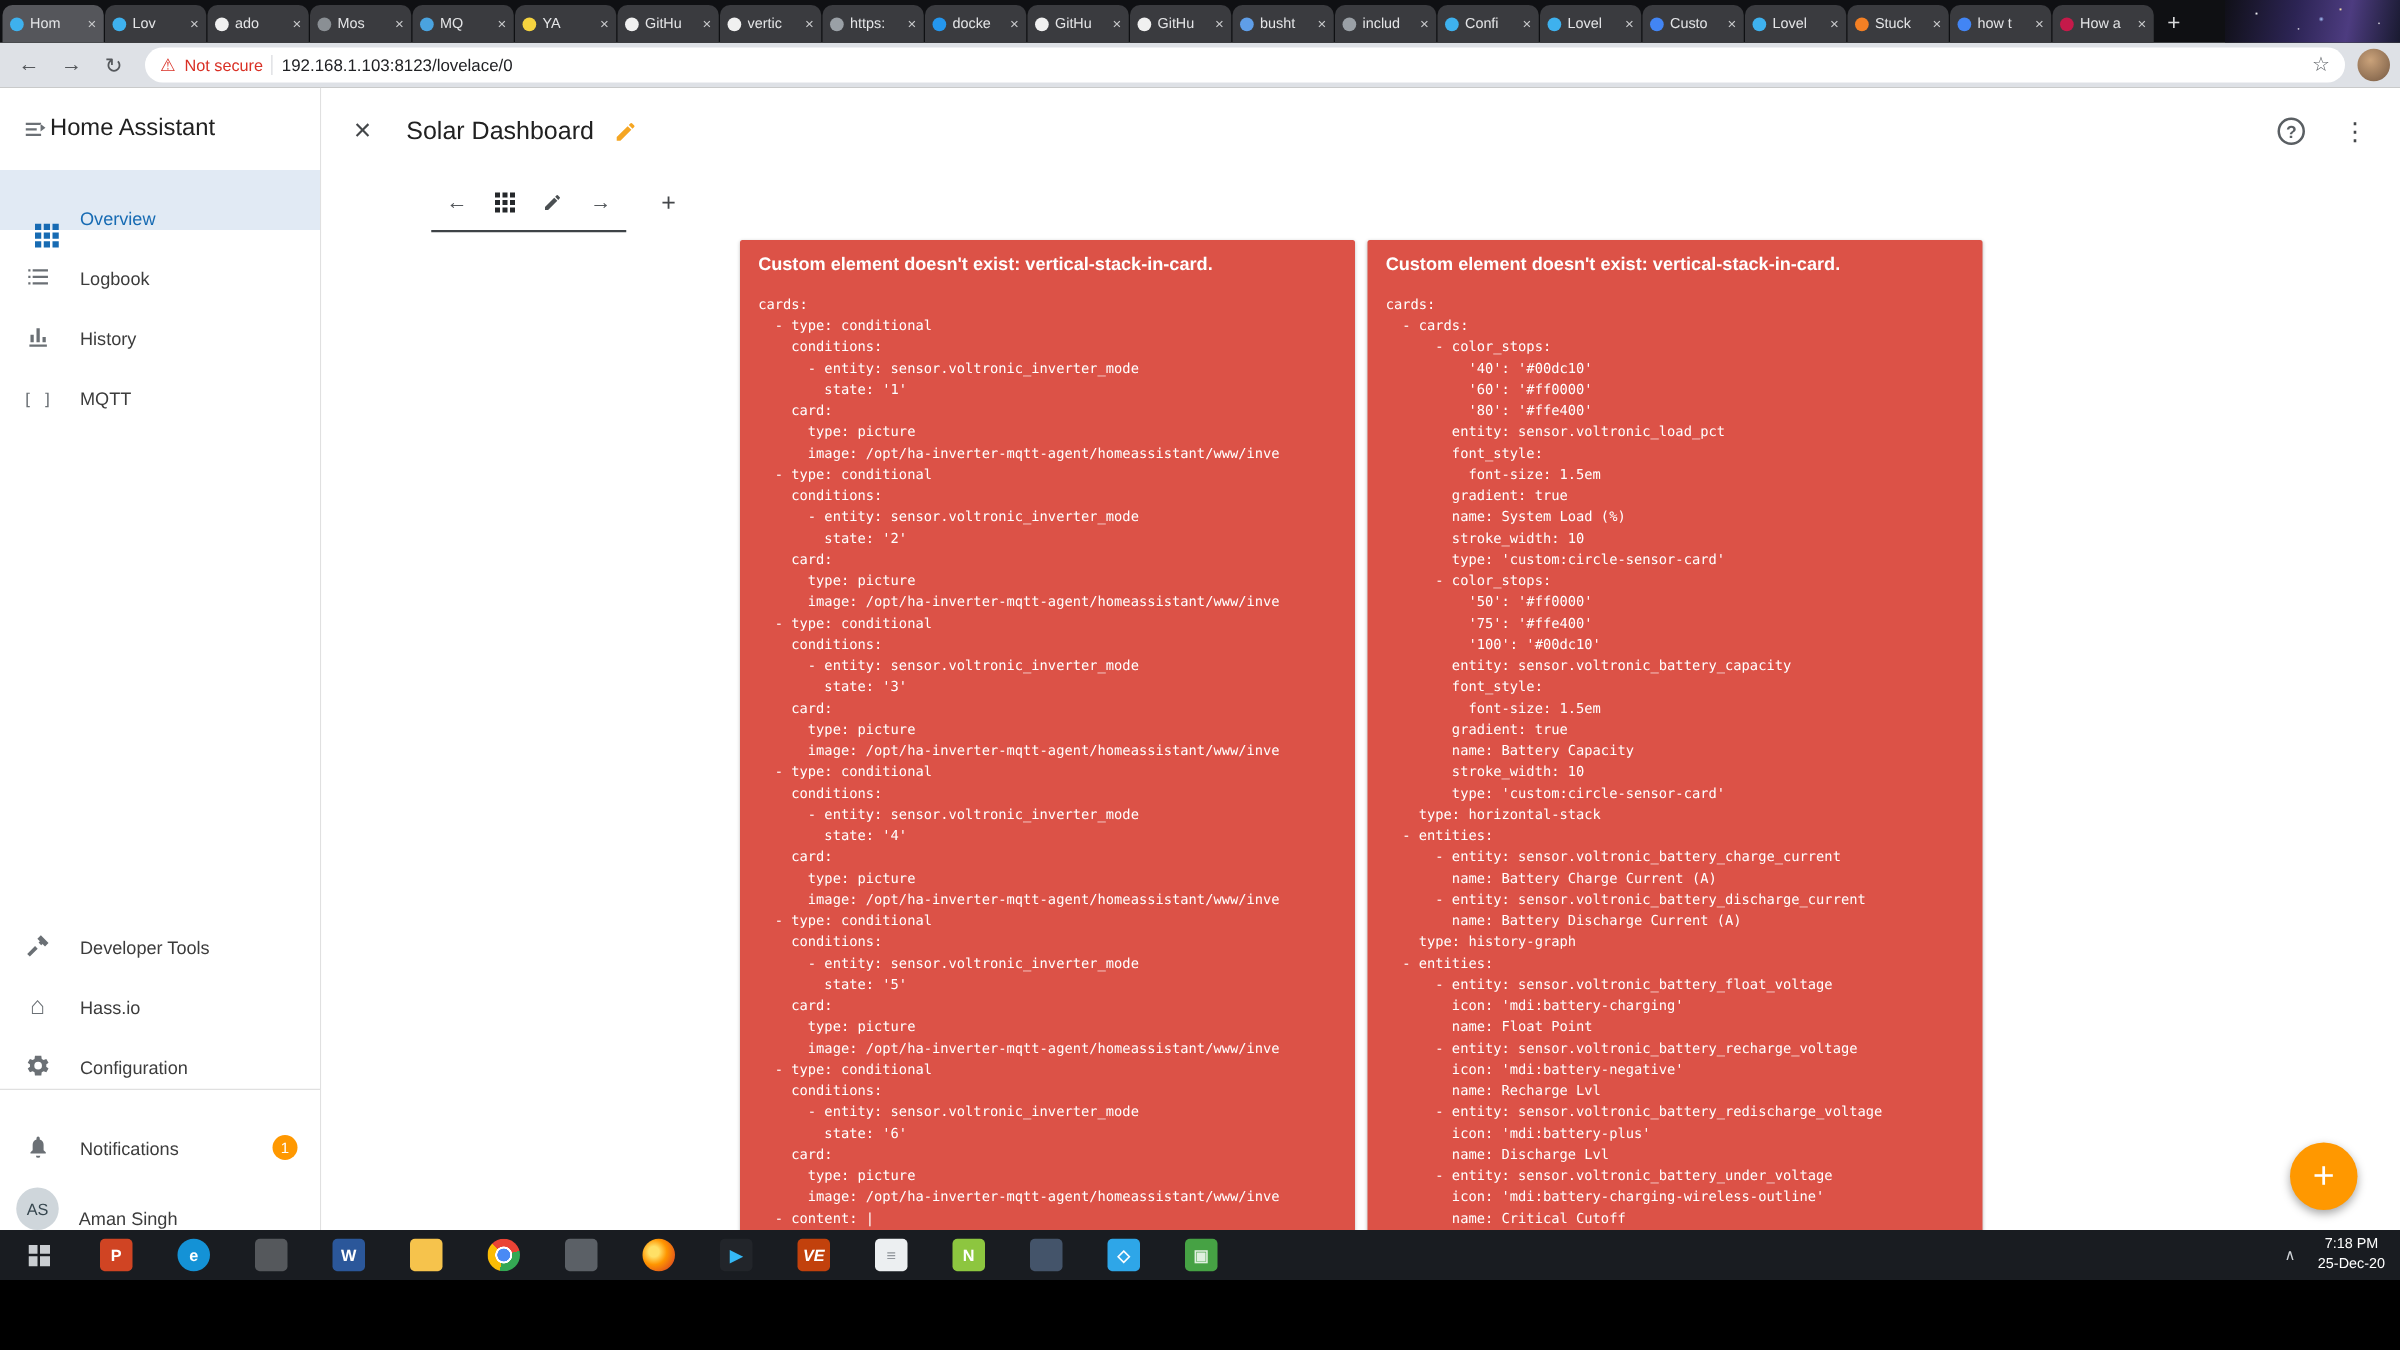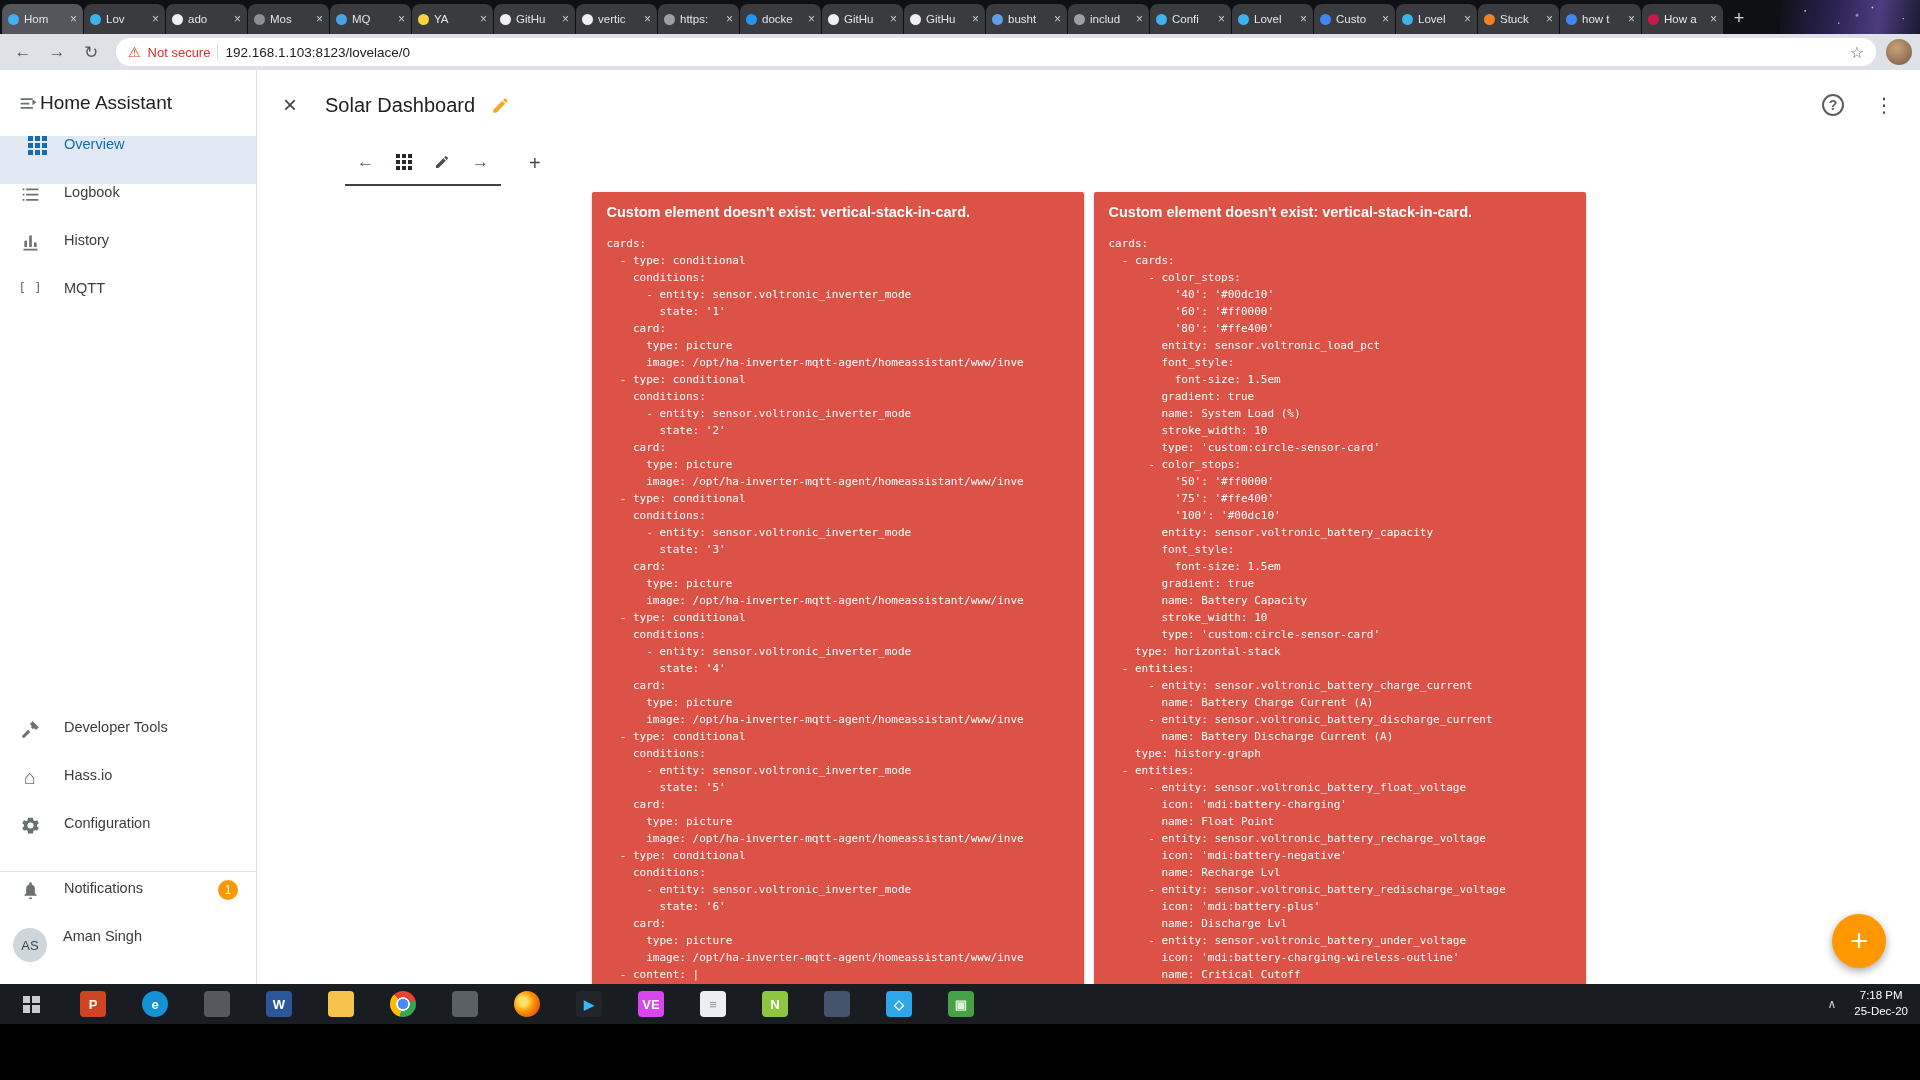--- a/index.html
+++ b/index.html
@@ -37,21 +37,21 @@
 
   
   .app { flex:1; display:flex; background:#ffffff; overflow:hidden; min-height:0; }
 
   
   .sidebar { width:257px; flex:0 0 257px; background:#ffffff; border-right:1px solid #e0e0e0; display:flex; flex-direction:column; }
   .side-header { height:66px; display:flex; align-items:center; padding:0 16px; flex:0 0 66px; }
   .side-title { font-size:19px; color:#212121; }
   .icn { width:24px; display:flex; align-items:center; justify-content:center; color:#6b7075; flex:0 0 24px; }
   .icn svg { width:21px; height:21px; fill:currentColor; }
-  .side-item { height:48px; display:flex; align-items:flex-start; gap:22px; padding:0 18px; color:#3c3c3c; font-size:14.5px; cursor:default; }
+  .side-item { height:48px; display:flex; align-items:flex-end; gap:22px; padding:0 18px; color:#3c3c3c; font-size:14.5px; cursor:default; }
   .side-item.selected { background:#e1eaf4; color:#176bb3; }
   .side-item.selected .icn { color:#176bb3; }
   .grid9 { display:inline-block; width:5px; height:5px; background:currentColor;
     box-shadow:7px 0 0 currentColor,14px 0 0 currentColor,0 7px 0 currentColor,7px 7px 0 currentColor,14px 7px 0 currentColor,0 14px 0 currentColor,7px 14px 0 currentColor,14px 14px 0 currentColor;
     margin-right:14px; margin-bottom:14px; position:relative; top:7px; left:-7px; transform:translate(0,0); }
   .icn .grid9 { margin:0; top:-7px; left:-7px; transform:translate(7px,7px); }
   .mqtt-glyph { font-family:"DejaVu Sans Mono", monospace; font-size:13px; }
   .home-glyph { font-size:20px; line-height:1; }
   .side-spacer { flex:1; }
   .side-divider { height:1px; background:#e0e0e0; margin:8px 0; }
@@ -500,21 +500,21 @@
 
       <div class="tb-icon" title="firefox">
         <span class="appglyph round" style="background: radial-gradient(circle at 35% 40%, rgb(255, 224, 102) 0px, rgb(255, 224, 102) 18%, rgb(255, 149, 0) 45%, rgb(224, 82, 29) 80%); color: rgb(255, 255, 255);"></span>
       </div>
 
       <div class="tb-icon" title="media-player">
         <span class="appglyph" style="background: rgb(34, 37, 42); color: rgb(53, 184, 245);">▶</span>
       </div>
 
       <div class="tb-icon" title="ve-configure">
-        <span class="appglyph" style="background: #d946ef; color: rgb(255, 255, 255);">VE</span>
+        <span class="appglyph" style="background: #c2410c; color: rgb(255, 255, 255); font-style: italic;">VE</span>
       </div>
 
       <div class="tb-icon" title="notepad">
         <span class="appglyph" style="background: rgb(236, 239, 241); color: rgb(144, 149, 155);">≡</span>
       </div>
 
       <div class="tb-icon" title="notepad-plus-plus">
         <span class="appglyph" style="background: rgb(141, 198, 63); color: rgb(255, 255, 255);">N</span>
       </div>
 

